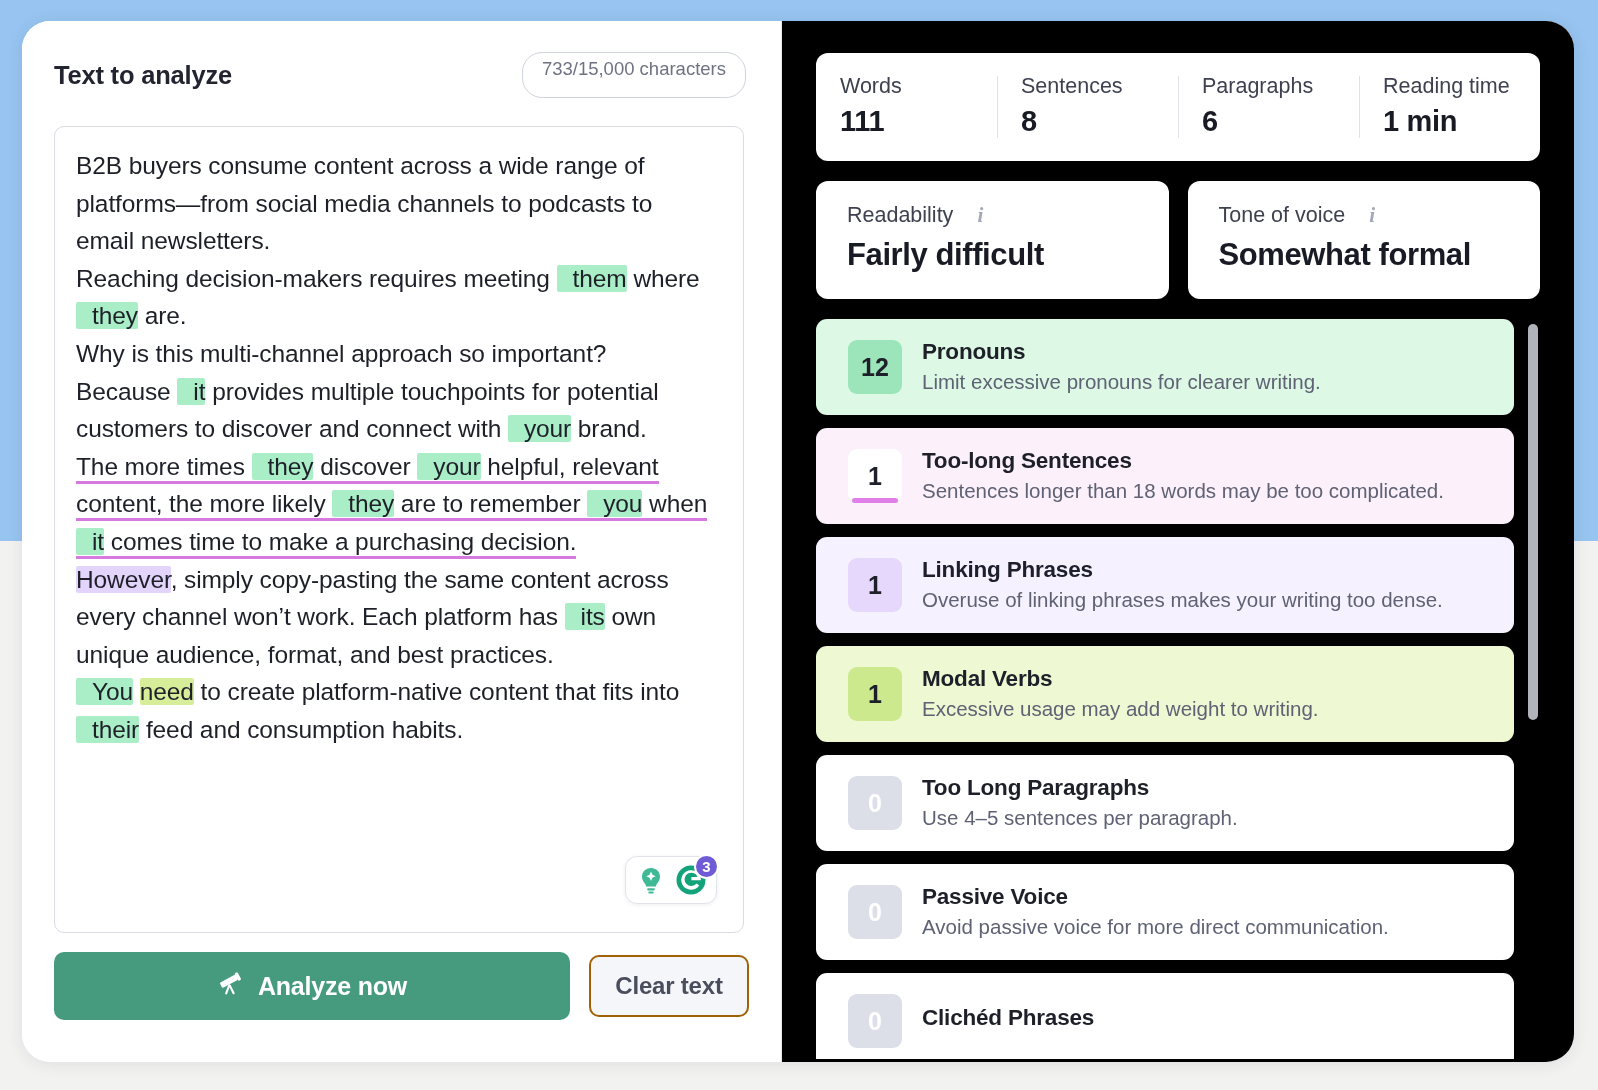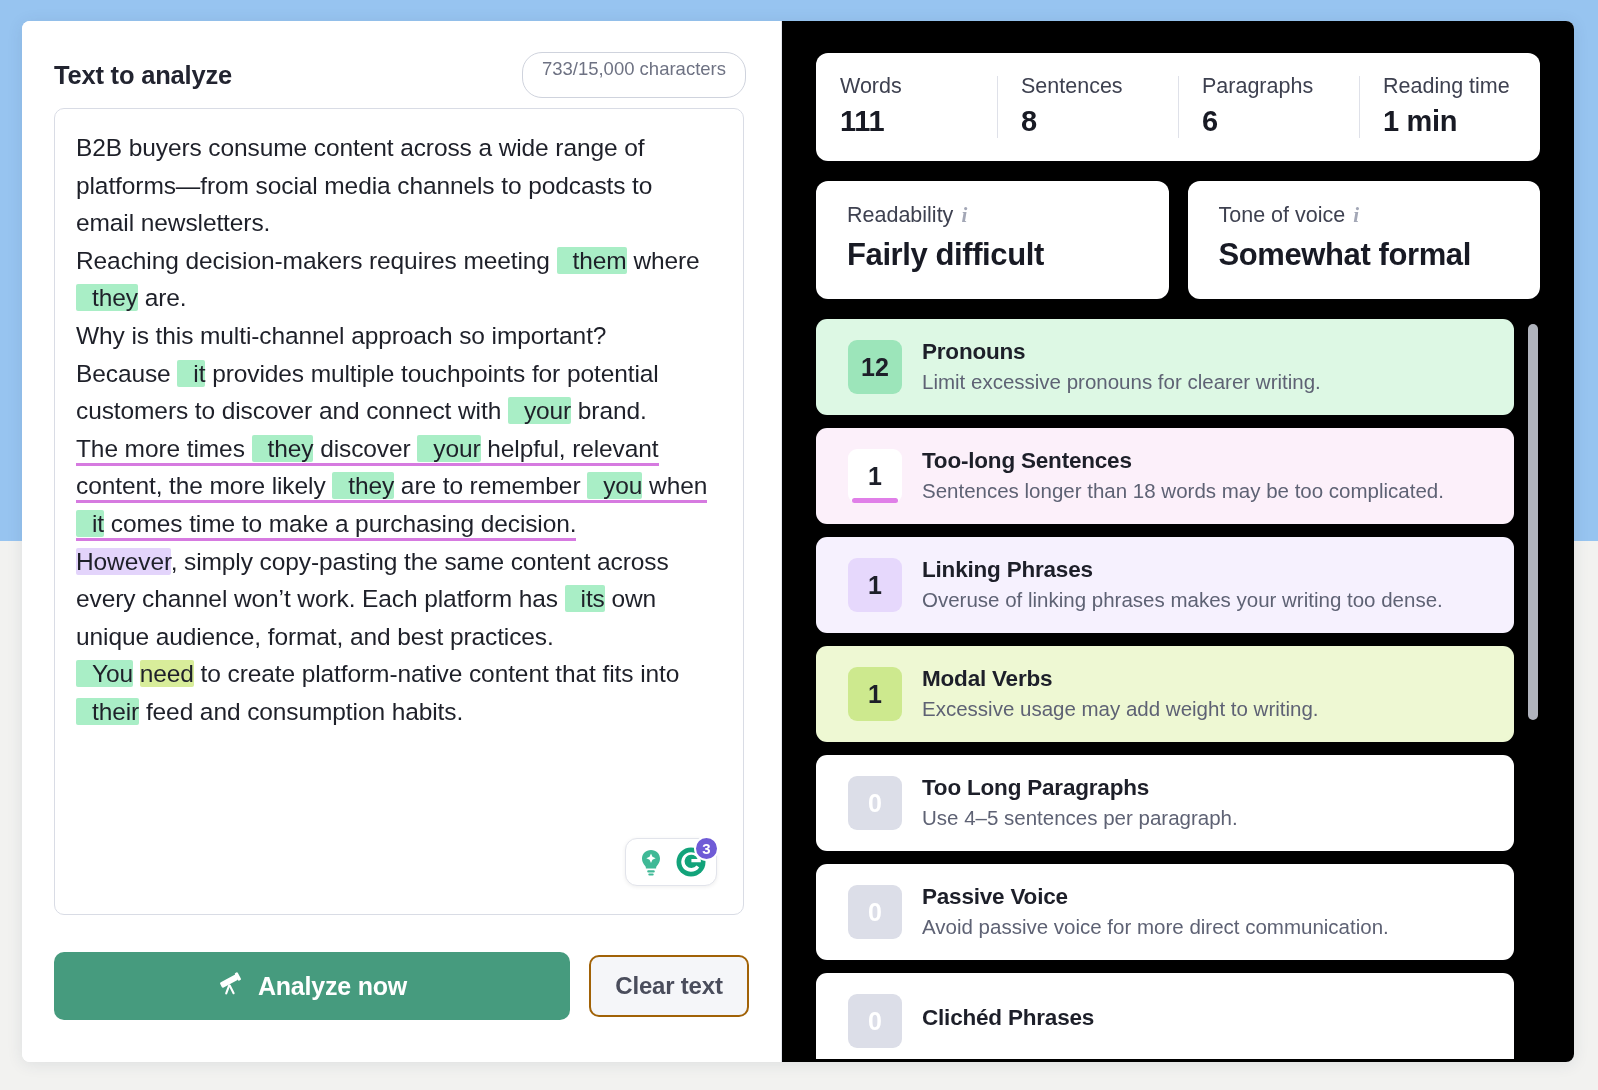--- a/index.html
+++ b/index.html
@@ -36,21 +36,21 @@
   }
 
   
   .app-window {
     position: absolute;
     left: 22px;
     top: 21px;
     width: 1552px;
     height: 1041px;
     background: #ffffff;
-    border-radius: 8px;
+    border-radius: 28px;
     box-shadow: 0 2px 16px rgba(40,60,90,0.10);
     display: flex;
     overflow: hidden;
   }
 
   
   .left-pane {
     width: 760px;
     background: #ffffff;
     border-right: 1px solid #e3e5ec;
@@ -77,21 +77,21 @@
     border-radius: 20px;
     padding: 7px 19px 18px 19px;
     font-size: 18.5px;
     color: #6e7283;
     line-height: 1;
     background: #fff;
   }
 
   .textarea-box {
     position: relative;
-    margin-top: 12px;
+    margin-top: 30px;
     width: 690px;
     height: 807px;
     border: 1px solid #d9dce5;
     border-radius: 10px;
     background: #ffffff;
     padding: 20px 24px 0 21px;
     overflow: hidden;
   }
 
   .doc-text {
@@ -211,21 +211,21 @@
   .score-card {
     flex: 1;
     background: #ffffff;
     border-radius: 12px;
     height: 118px;
     padding: 24px 0 0 31px;
     box-shadow: 0 1px 3px rgba(30,40,70,0.06);
   }
   .score-label {
     font-size: 21.5px; color: #3e4150;
-    display: flex; align-items: center; gap: 8px;
+    display: flex; align-items: center; gap: 24px;
     line-height: 1; margin-bottom: 12px;
   }
   .info-i {
     font-family: "Liberation Serif", serif;
     font-style: italic;
     font-size: 21px;
     color: #a3a7b6;
     font-weight: bold;
   }
   .score-value { font-size: 31px; font-weight: bold; color: #181a24; line-height: 1; letter-spacing: -0.4px; }

